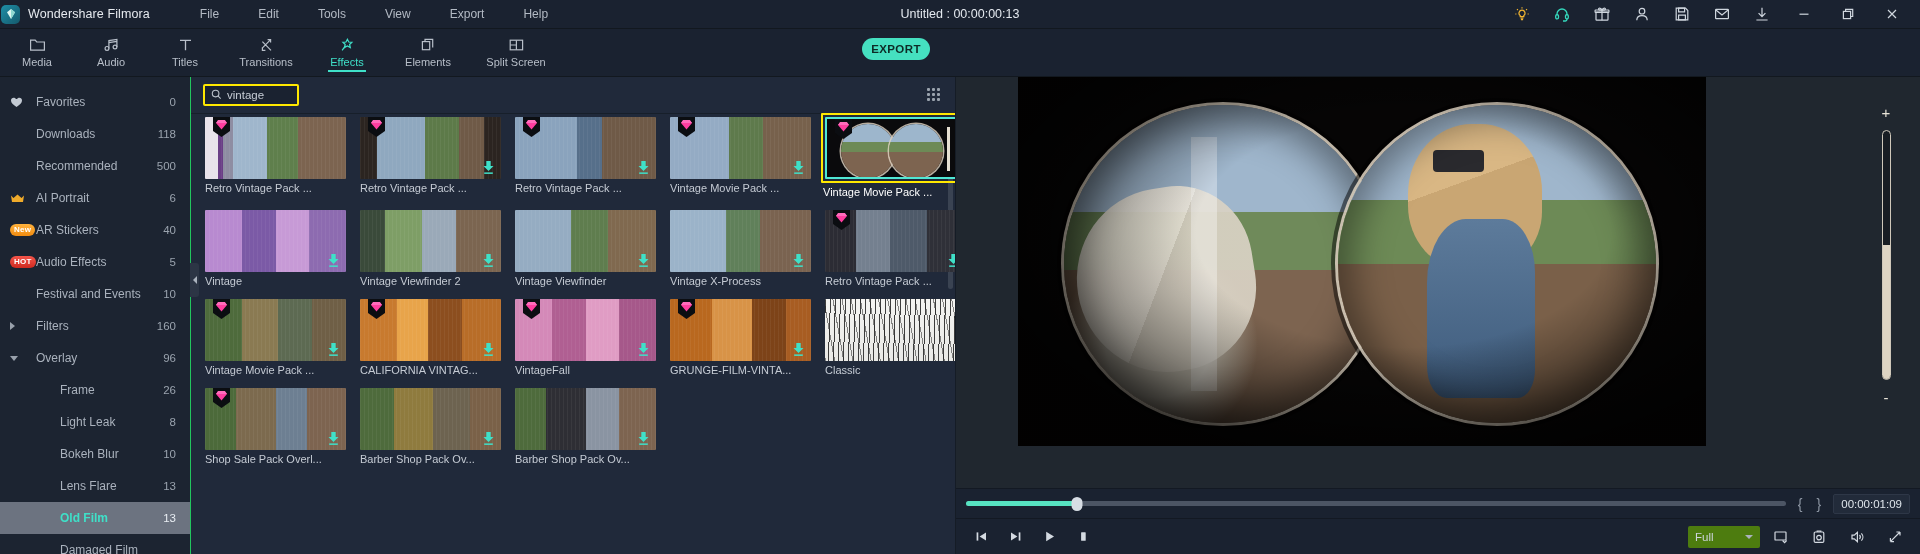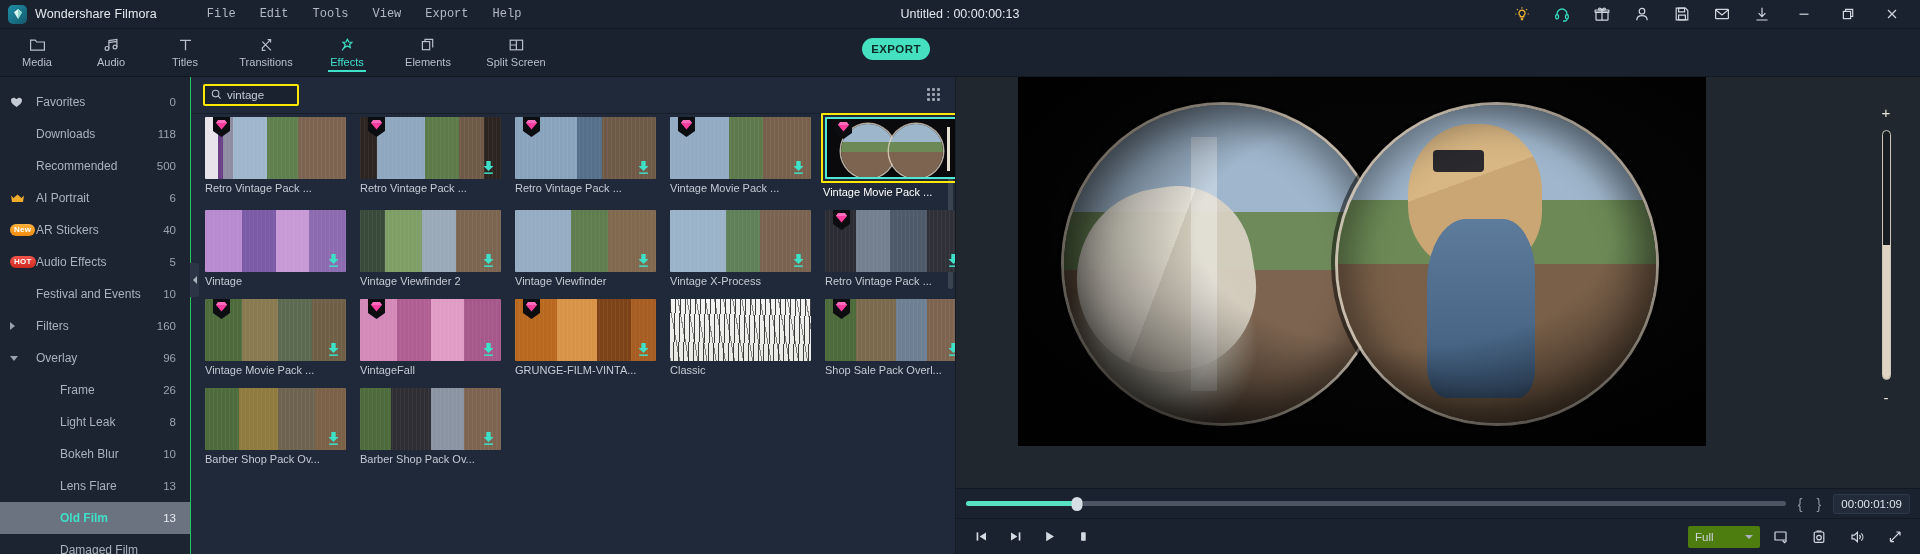--- a/index.html
+++ b/index.html
@@ -12,29 +12,29 @@
     -webkit-font-smoothing: antialiased;
   }
   .app { position: relative; width: 1920px; height: 554px; display: flex; flex-direction: column; }
 
   
   .titlebar {
     height: 29px; flex: 0 0 29px; background: #1a2230;
     display: flex; align-items: center; position: relative;
     border-bottom: 1px solid #12181f;
   }
-  .brand { display: flex; align-items: center; padding-left: 8px; gap: 8px; }
+  .brand { display: flex; align-items: center; padding-left: 1px; gap: 8px; }
   .brand-logo {
     width: 19px; height: 19px; border-radius: 5px;
     background: linear-gradient(135deg,#1e8fa8,#15596b);
     display: flex; align-items: center; justify-content: center;
   }
   .brand-logo svg { display:block; }
   .brand-name { font-size: 12.5px; color: #e6eaef; letter-spacing: .1px; }
-  .menubar { display: flex; align-items: flex-start; margin-left: 38px; gap: 0; font-family: Liberation Mono, monospace; }
+  .menubar { display: flex; align-items: flex-start; margin-left: 38px; gap: 15px; }
   .menubar .mi {
     font-size: 12px; color: #b3bac4; padding: 4px 12px; cursor: default;
   }
   .win-title {
     position: absolute; left: 0; right: 0; text-align: center;
     font-size: 12.5px; color: #e3e8ee; pointer-events: none;
   }
   .tb-right { margin-left: auto; display: flex; align-items: center; padding-right: 6px; gap: 0; }
   .tb-ico {
     width: 40px; height: 29px; display: flex; align-items: center; justify-content: center;
@@ -682,20 +682,40 @@
                   </div>
                   <div class="dl">
                     <svg width="13" height="15" viewBox="0 0 13 15">
                       <path d="M4.3 1h4.4v5.1h2.8L6.5 11 1.5 6.1h2.8Z" fill="#3fe0c8"></path>
                       <rect x="2.2" y="12.4" width="8.6" height="1.5" fill="#3fe0c8"></rect>
                     </svg>
                   </div>
                 </div>
               </div>
               <div class="cname">Vintage Movie Pack ...</div>
+            </div>
+            <div class="card">
+              <div class="thumb-outer">
+                <div class="thumb" style="background-image: linear-gradient(90deg, rgb(200, 122, 46) 0px, rgb(200, 122, 46) 26%, rgb(232, 164, 74) 26%, rgb(232, 164, 74) 48%, rgb(140, 78, 31) 48%, rgb(140, 78, 31) 72%, rgb(184, 109, 40) 72%, rgb(184, 109, 40) 100%);">
+                  <div style="position: absolute; inset: 0px; background: repeating-linear-gradient(90deg, rgba(255, 255, 255, 0.05) 0px, rgba(255, 255, 255, 0.05) 1px, rgba(0, 0, 0, 0) 1px, rgba(0, 0, 0, 0) 4px);"></div>
+                  <div class="gem">
+                    <svg width="11" height="10" viewBox="0 0 11 10">
+                      <path d="M2.2 0h6.6l2.2 3.1L5.5 9.6 0 3.1Z" fill="#ff3ea0"></path>
+                      <path d="M2.2 0h6.6l2.2 3.1H0Z" fill="#ff6cbb"></path>
+                    </svg>
+                  </div>
+                  <div class="dl">
+                    <svg width="13" height="15" viewBox="0 0 13 15">
+                      <path d="M4.3 1h4.4v5.1h2.8L6.5 11 1.5 6.1h2.8Z" fill="#3fe0c8"></path>
+                      <rect x="2.2" y="12.4" width="8.6" height="1.5" fill="#3fe0c8"></rect>
+                    </svg>
+                  </div>
+                </div>
+              </div>
+              <div class="cname">CALIFORNIA VINTAG...</div>
             </div>
             <div class="card">
               <div class="thumb-outer">
                 <div class="thumb" style="background-image: linear-gradient(90deg, rgb(212, 137, 184) 0px, rgb(212, 137, 184) 26%, rgb(176, 95, 146) 26%, rgb(176, 95, 146) 50%, rgb(224, 156, 196) 50%, rgb(224, 156, 196) 74%, rgb(166, 88, 138) 74%, rgb(166, 88, 138) 100%);">
                   <div style="position: absolute; inset: 0px; background: repeating-linear-gradient(90deg, rgba(255, 255, 255, 0.05) 0px, rgba(255, 255, 255, 0.05) 1px, rgba(0, 0, 0, 0) 1px, rgba(0, 0, 0, 0) 4px);"></div>
                   <div class="gem">
                     <svg width="11" height="10" viewBox="0 0 11 10">
                       <path d="M2.2 0h6.6l2.2 3.1L5.5 9.6 0 3.1Z" fill="#ff3ea0"></path>
                       <path d="M2.2 0h6.6l2.2 3.1H0Z" fill="#ff6cbb"></path>
                     </svg>

